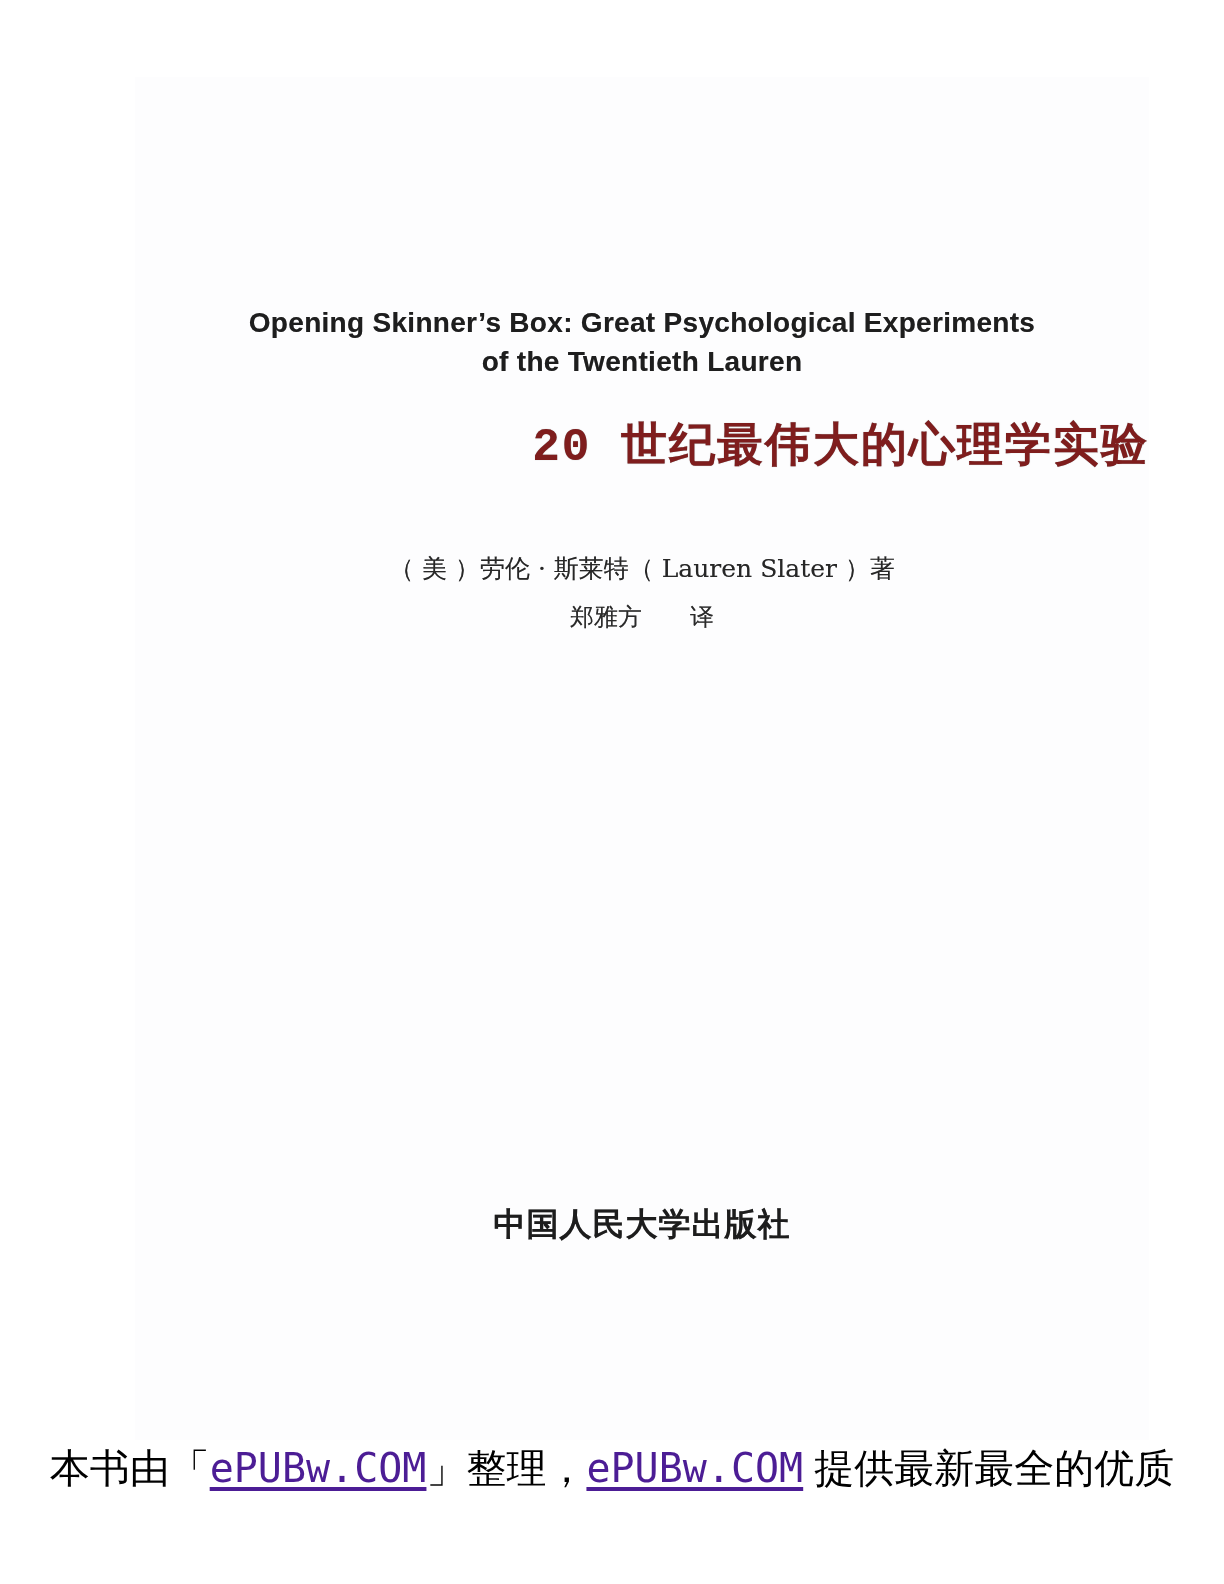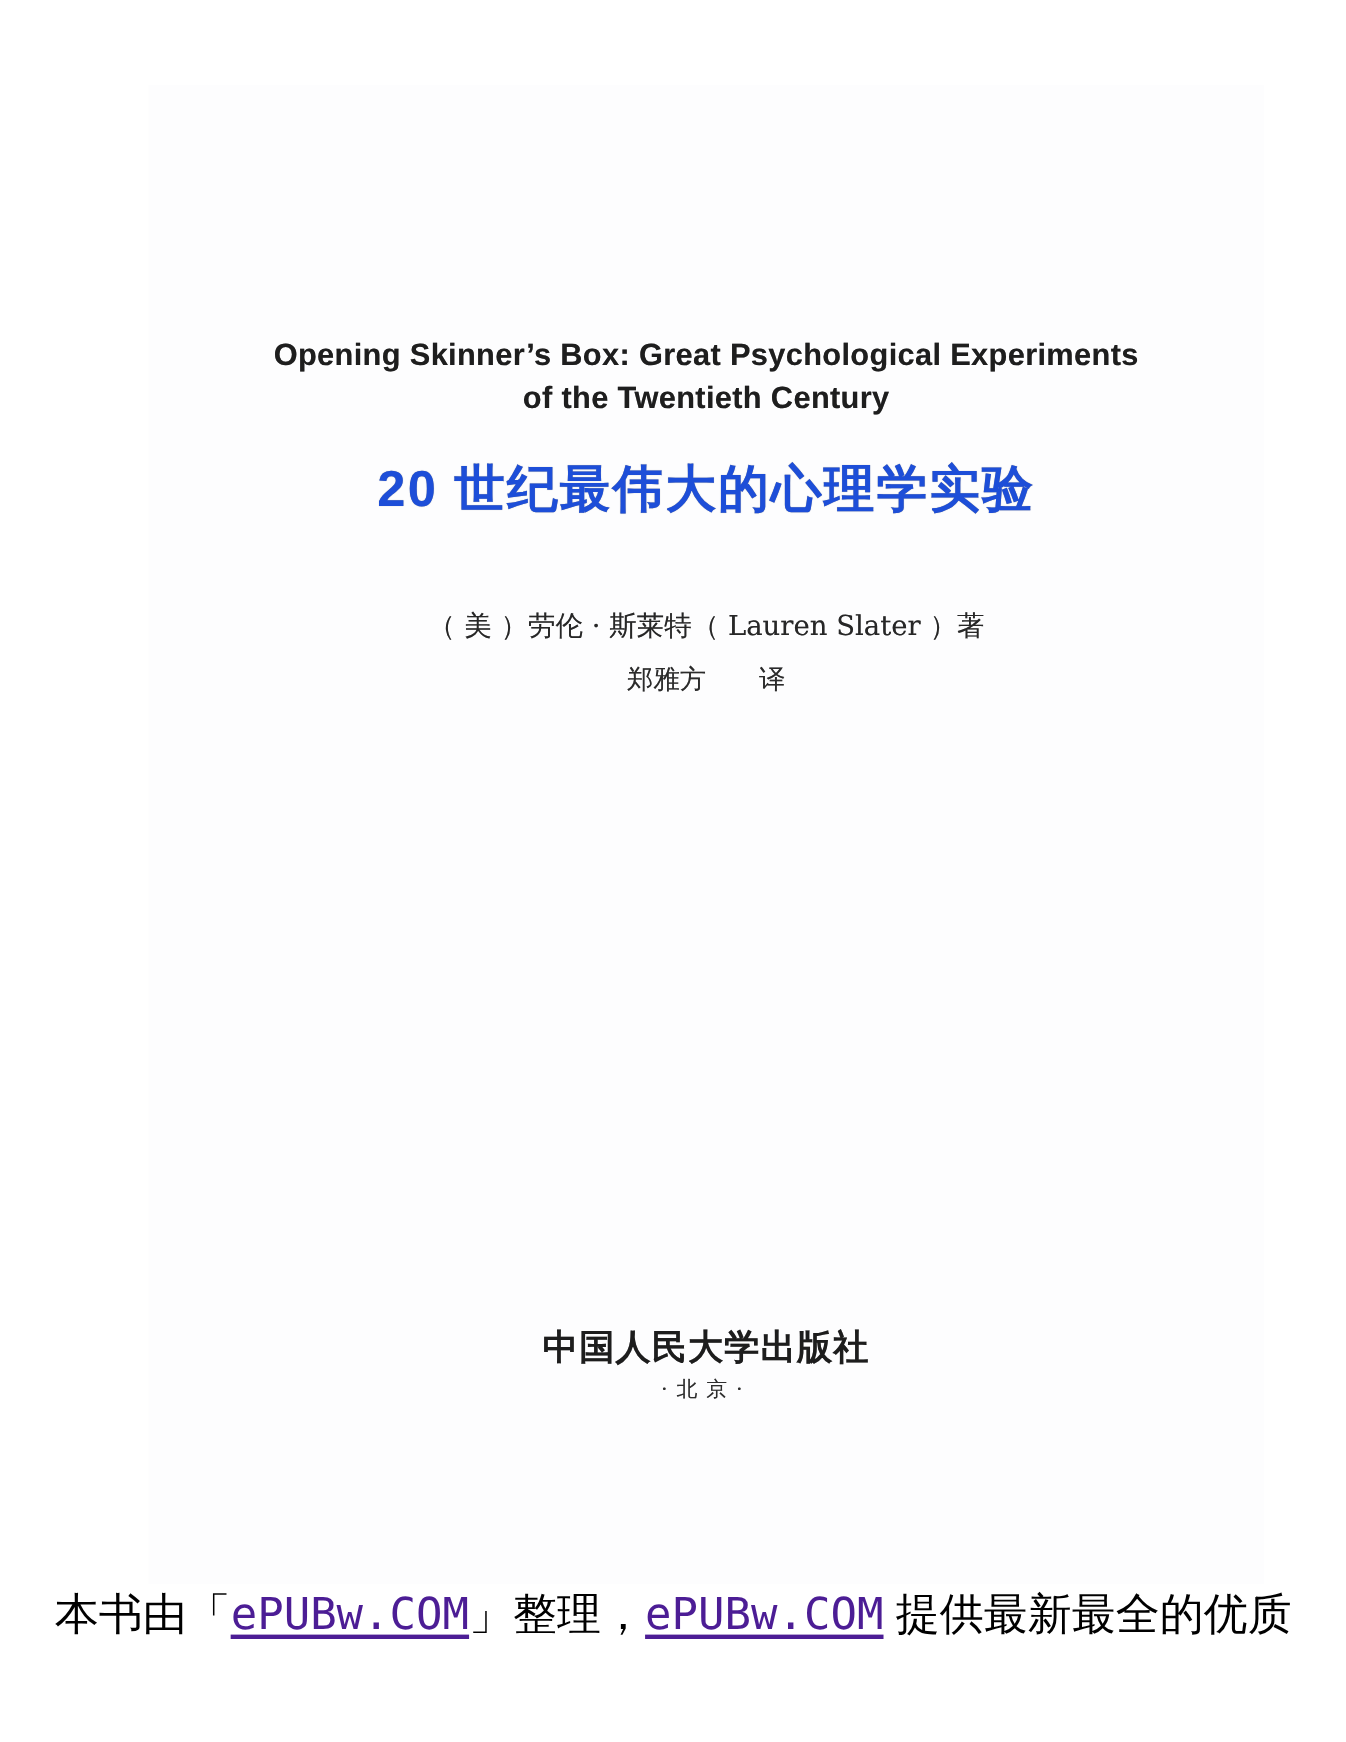--- a/index.html
+++ b/index.html
@@ -32,26 +32,27 @@
     font-family: "Liberation Sans", sans-serif;
     font-weight: bold;
     font-size: 28px;
     line-height: 39px;
     color: #1e1e1e;
     letter-spacing: 0.3px;
     text-shadow: 0 0 0.6px rgba(30,30,30,0.55);
   }
   .zh-title {
     top: 337px; 
-    font-family: Liberation Sans, sans-serif;
+    font-family: Liberation Mono, monospace;
     font-weight: bold;
     font-size: 46px;
-    color: #1d4ed8;
+    color: #7f1d1d;
     letter-spacing: 2px;
     text-shadow: 0 0 0.7px rgba(20,20,20,0.5);
+    text-align: right;
   }
   .author-line {
     top: 475px; 
     font-family: "DejaVu Serif", "Liberation Serif", serif;
     font-size: 25px;
     color: #272727;
     text-shadow: 0 0 0.6px rgba(40,40,40,0.45);
   }
   .translator-line {
     top: 524px; 
@@ -98,32 +99,31 @@
 </style>
 </head>
 <body>
 
 <div class="canvas">
 
   <div class="scan-page">
 
     <div class="line en-title">
       <div>Opening Skinner’s Box: Great Psychological Experiments</div>
-      <div>of the Twentieth Century</div>
+      <div>of the Twentieth Lauren</div>
     </div>
 
     <div class="line zh-title">20 世纪最伟大的心理学实验</div>
 
     <div class="line author-line">（ 美 ）劳伦 · 斯莱特（ Lauren Slater ）著</div>
 
     <div class="line translator-line">郑雅方　　译</div>
 
     <div class="line publisher-name">中国人民大学出版社</div>
 
-    <div class="line publisher-city">·北京·</div>
 
   </div>
 
   <div class="footer-note">
     <span>本书由「</span><a>ePUBw.COM</a><span>」整理，</span><a>ePUBw.COM</a><span> 提供最新最全的优质</span>
   </div>
 
 </div>
 
 </body></html>

